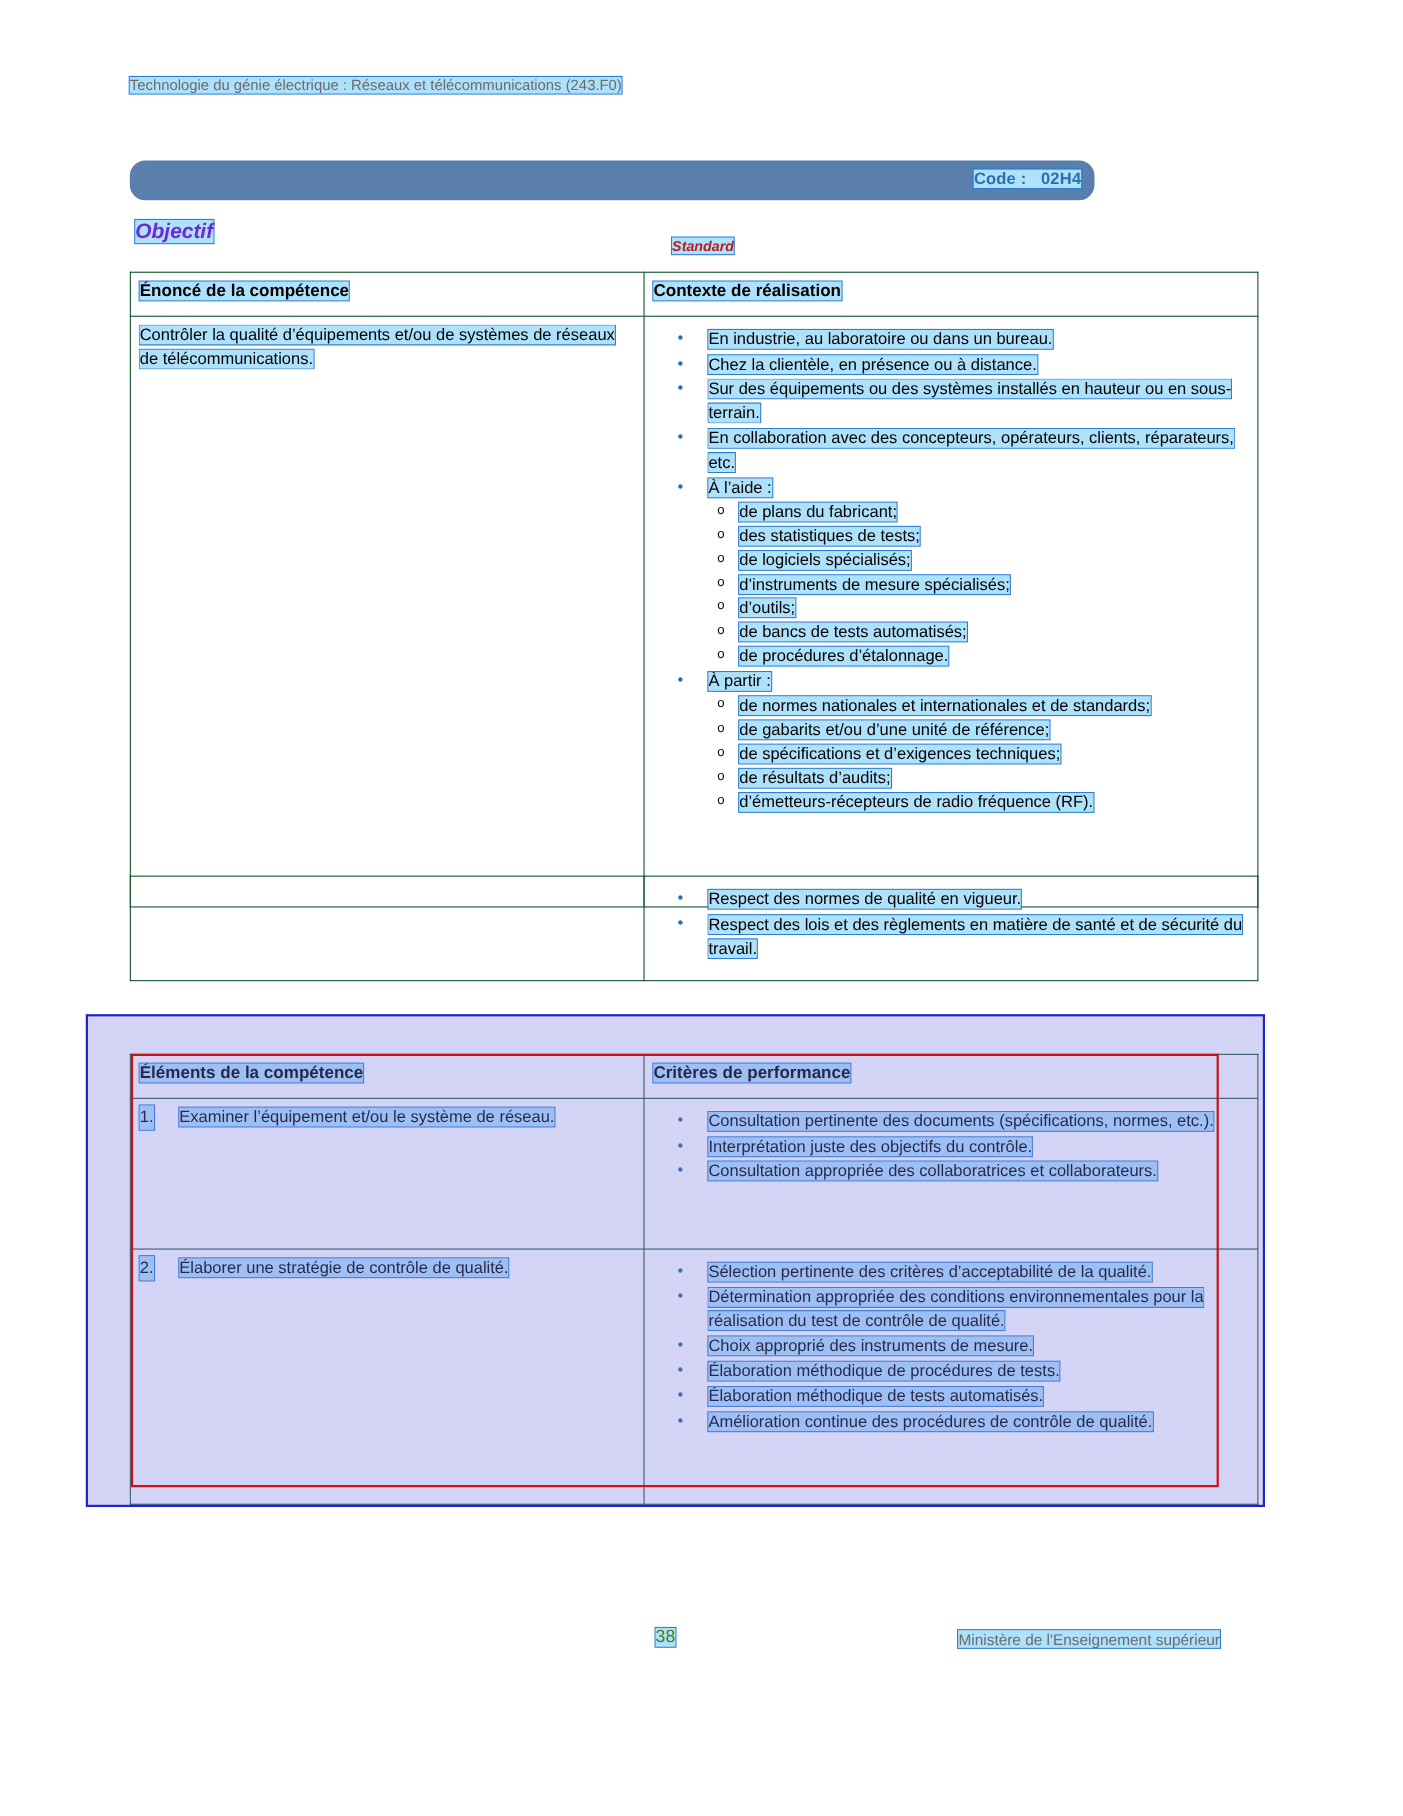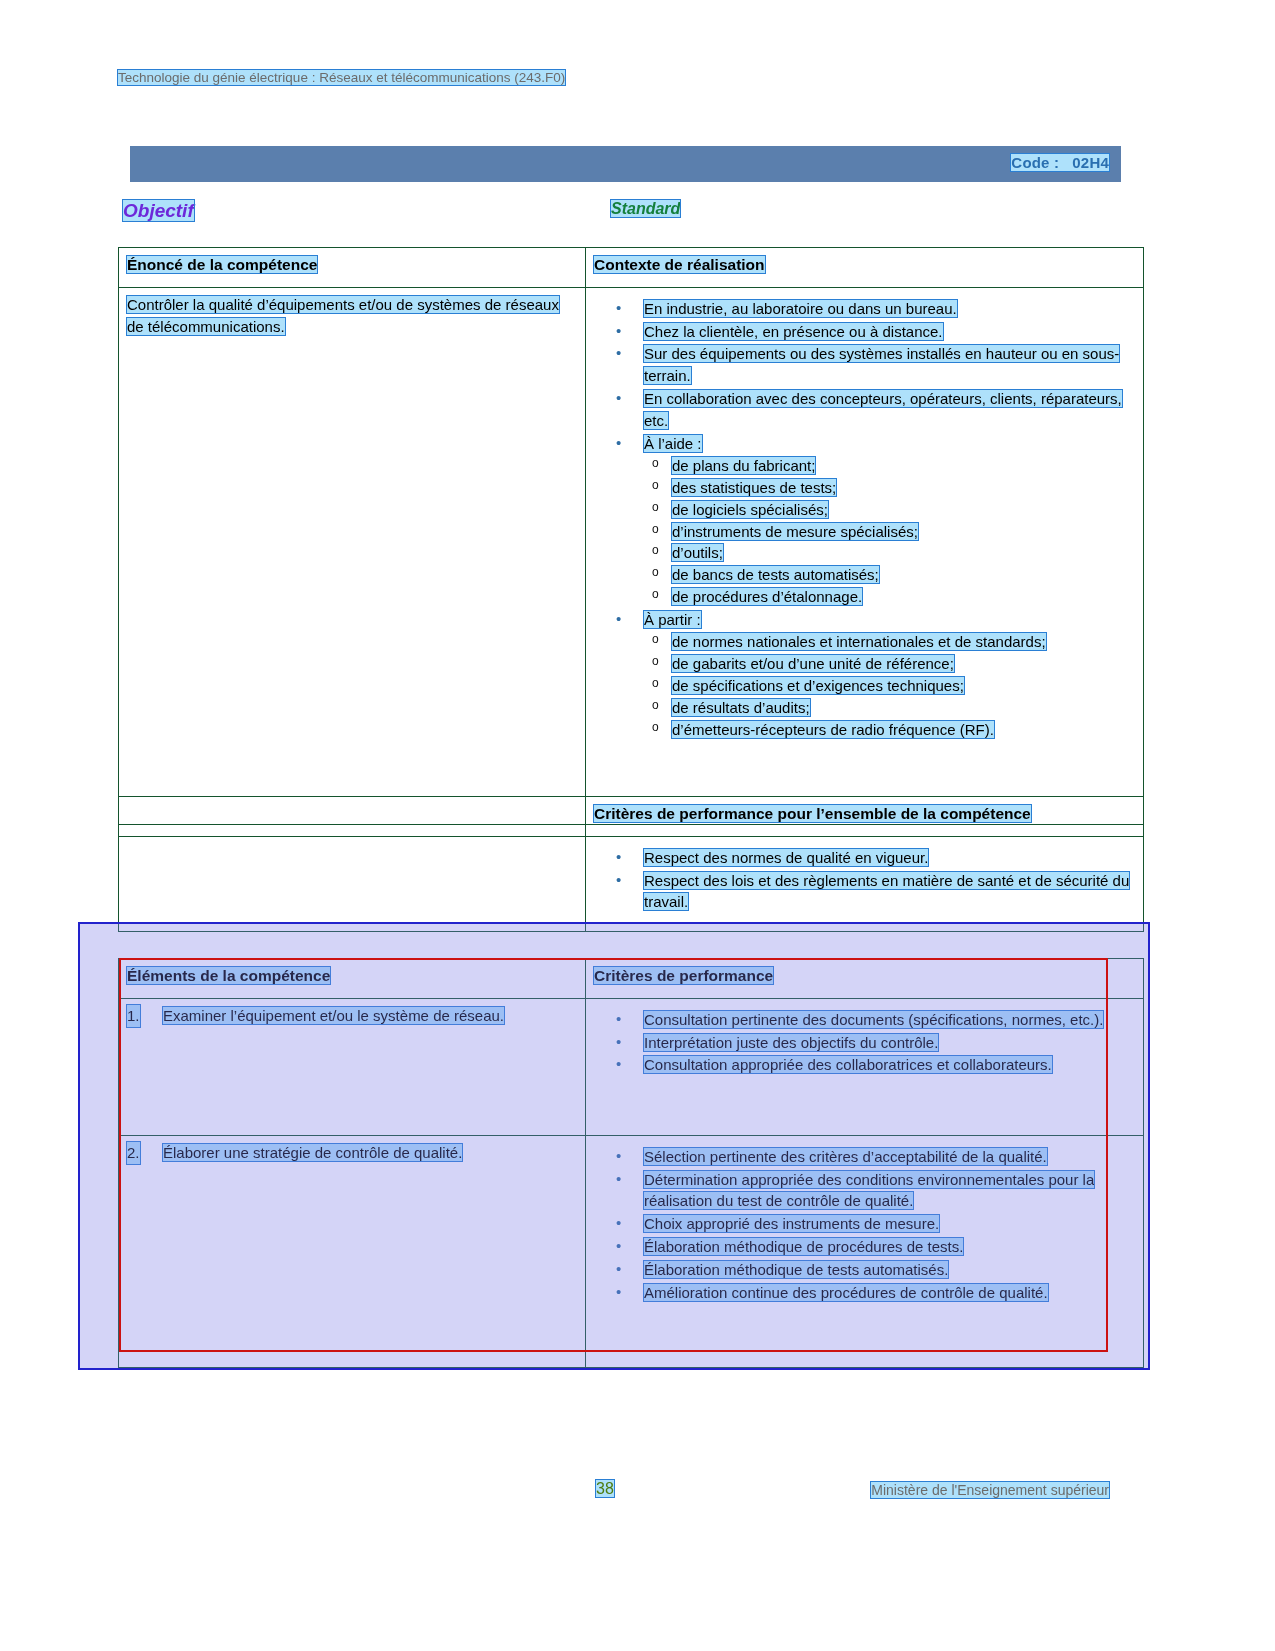--- a/index.html
+++ b/index.html
@@ -34,25 +34,26 @@
   .header-note {
     position: absolute;
     left: 118px;
     top: 70px;
     font-size: 13.5px;
     color: #6b6b6b;
   }
 
   .code-bar {
     position: absolute;
-    left: 130px;
+    left: 118px;
     top: 146px;
-    width: 991px;
+    width: 877px;
     height: 36px;
     background: #5b7fad;
+    border-radius: 14px;
   }
   .code-bar .code-text {
     position: absolute;
     right: 12px;
     top: 8px;
     font-size: 15px;
     color: #ffffff;
     font-weight: bold;
     letter-spacing: .2px;
   }
@@ -74,25 +75,25 @@
     left: 5px;
     top: 0;
     font-size: 19px;
     font-weight: bold;
     font-style: italic;
     color: #6d28d9;
   }
   .obj-row .standard {
     position: absolute;
     left: 493px;
-    top: 0;
-    font-size: 16px;
+    top: 16px;
+    font-size: 13px;
     font-weight: bold;
     font-style: italic;
-    color: #15803d;
+    color: #b91c1c;
   }
 
   table.doc {
     position: absolute;
     border-collapse: collapse;
     width: 991px;
     left: 118px;
     table-layout: fixed;
   }
   table.doc td {
@@ -276,26 +277,20 @@
             </ul>
           </li>
         </ul>
       </td>
     </tr>
   </tbody>
     </table>
 
   <table class="doc" id="table-criteres-ensemble">
     <tbody>
-        <tr>
-      <td class="col-left">&nbsp;</td>
-      <td class="col-right">
-        <span class="th-text hl">Critères de performance pour l’ensemble de la compétence</span>
-      </td>
-    </tr>
     <tr>
       <td class="col-left" style="height:78px;">&nbsp;</td>
       <td class="col-right">
         <ul class="lvl1">
           <li><span class="hl">Respect des normes de qualité en vigueur.</span></li>
           <li><span class="hl">Respect des lois et des règlements en matière de santé et de sécurité du travail.</span></li>
         </ul>
       </td>
     </tr>
   </tbody>

